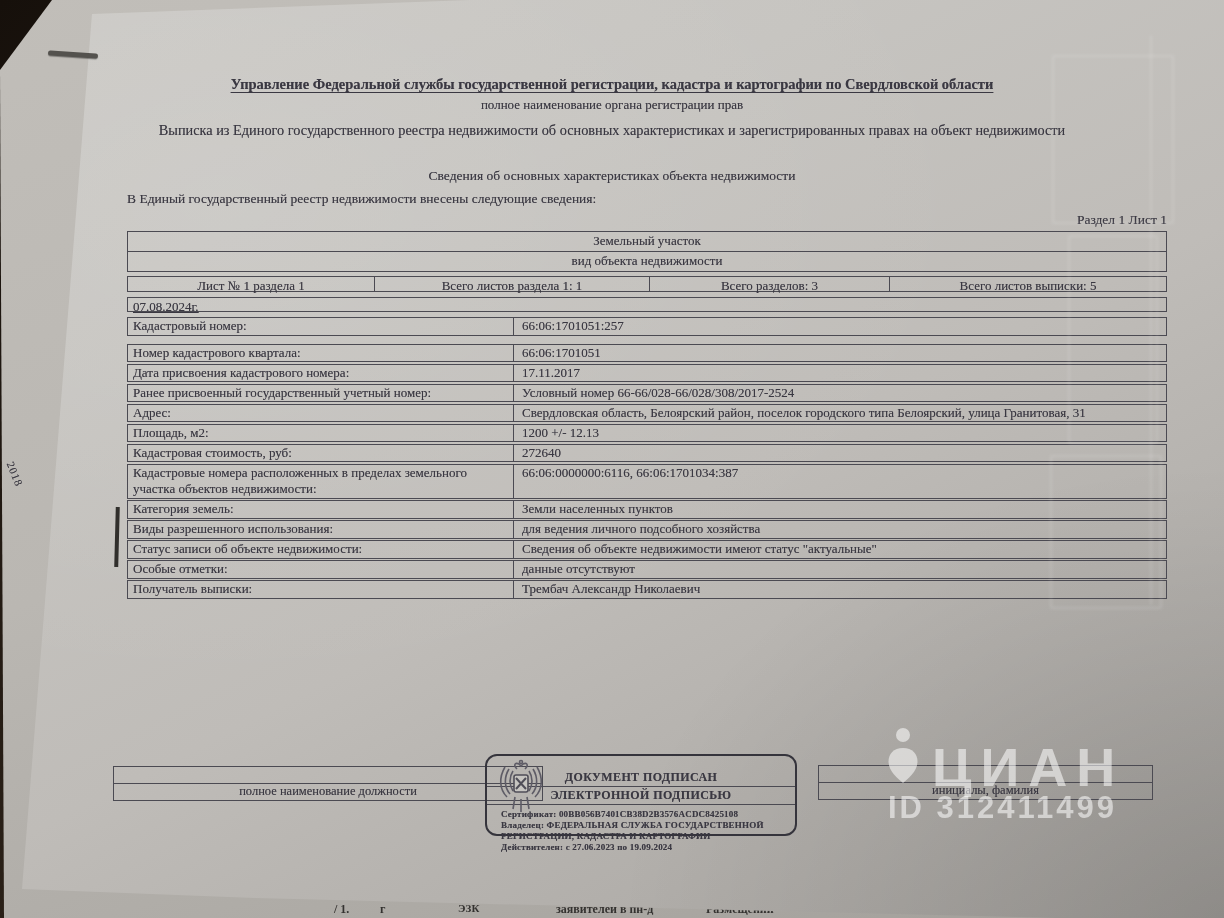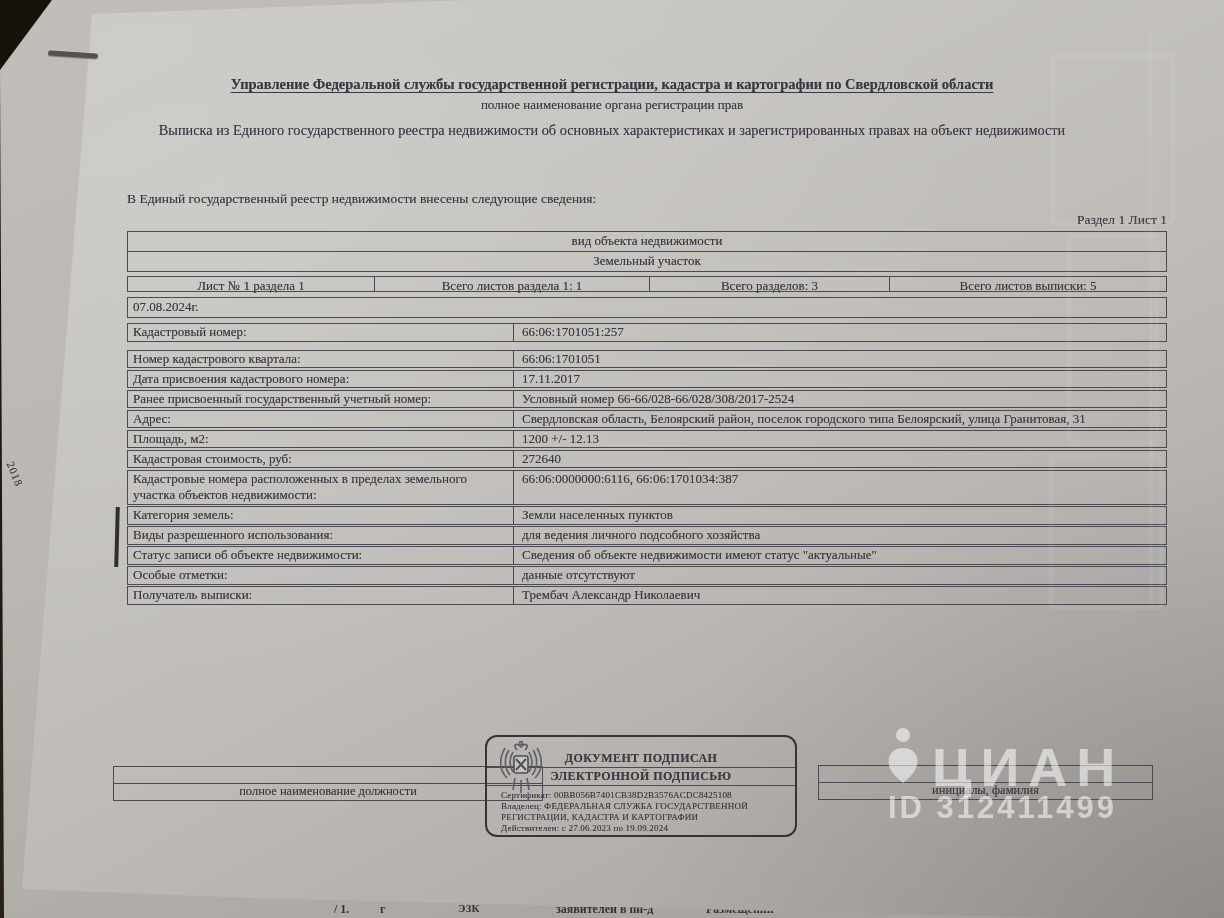--- a/index.html
+++ b/index.html
@@ -49,39 +49,39 @@
   .h-razdel{position:absolute;left:127px;top:212px;width:1040px;text-align:right;font-size:13.5px;}
   .maintable{position:absolute;left:127px;top:231px;width:1040px;font-size:13px;}
   .bx{border:1.4px solid #4b4a52;box-sizing:border-box;}
   .tc{text-align:center;}
   .t1r{height:19px;line-height:17px;}
   .t1 .t1r + .t1r{border-top:1.4px solid #4b4a52;}
   .tbl-sheets{display:flex;margin-top:4px;height:16px;line-height:18px;}
   .tbl-sheets .cell{box-sizing:border-box;border:1.4px solid #4b4a52;text-align:center;}
   .tbl-sheets .cell + .cell{border-left:none;}
   .c0{width:248px;} .c1{width:275px;} .c2{width:240px;} .c3{width:277px;}
-  .row-date{margin-top:5px;height:21px;line-height:17px;padding-left:5px;}
+  .row-date{margin-top:5px;height:15px;line-height:17px;padding-left:5px;text-decoration:underline;}
   .p-row{display:flex;border:1.4px solid #4b4a52;box-sizing:border-box;margin-top:1.5px;
      min-height:18px;line-height:16.5px;}
   .p-row.gap5{margin-top:5px;} .p-row.gap8{margin-top:8px;}
   .p-label{width:386px;box-sizing:border-box;border-right:1.4px solid #4b4a52;
      padding:0 6px 0 5px;}
   .p-value{flex:1;padding:0 4px 0 8px;}
   
   .ftable{position:absolute;box-sizing:border-box;border:1.4px solid #4b4a52;font-size:12.5px;}
   .ftable .fr{height:16px;line-height:15px;text-align:center;}
   .ftable .fr + .fr{border-top:1.4px solid #4b4a52;}
   .ft-left{left:113px;top:766px;width:430px;}
   .ft-right{left:818px;top:765px;width:335px;}
-  .stamp{position:absolute;left:485px;top:735px;width:312px;height:102px;z-index:5;
+  .stamp{position:absolute;left:485px;top:754px;width:312px;height:82px;z-index:5;
      box-sizing:border-box;border:2.2px solid #35343c;border-radius:12px;background:transparent;}
   .stamp-titles{margin-top:13px;}
   .st-row{height:17px;line-height:16px;text-align:center;font-weight:bold;font-size:12px;
      letter-spacing:.4px;border-bottom:1.4px solid #4b4a52;}
-  .st-certs{padding:4px 0 0 14px;font-weight:normal;font-size:9px;line-height:11px;
+  .st-certs{padding:4px 0 0 14px;font-weight:bold;font-size:9px;line-height:11px;
      letter-spacing:.2px;}
   .emblem{position:absolute;left:8px;top:3px;z-index:6;}
   
   .watermark{position:absolute;left:870px;top:722px;width:330px;height:130px;z-index:30;
      font-family:"Liberation Sans","DejaVu Sans",sans-serif;color:rgba(255,255,255,0.55);}
   .wm-brand{position:absolute;left:62px;top:18px;font-size:54px;font-weight:bold;
      letter-spacing:9px;line-height:54px;}
   .wm-id{position:absolute;left:18px;top:68px;font-size:31px;font-weight:bold;letter-spacing:3px;}
   .wm-pin{position:absolute;left:12px;top:4px;}
 </style>
@@ -109,27 +109,28 @@
       <div class="g1"></div>
         <div class="g2"></div>
         <div class="g3"></div>
         <div class="g4"></div>
     </div>
     <div class="sheet-shade"></div>
 
     <div class="h-org ink">Управление Федеральной службы государственной регистрации, кадастра и картографии по Свердловской области</div>
     <div class="h-org-cap ink">полное наименование органа регистрации прав</div>
     <div class="h-title ink">Выписка из Единого государственного реестра недвижимости об основных характеристиках и зарегистрированных правах на объект недвижимости</div>
+    <div class="h-section ink">Сведения об основных характеристиках объекта недвижимости</div>
     <div class="h-intro ink">В Единый государственный реестр недвижимости внесены следующие сведения:</div>
     <div class="h-razdel ink">Раздел 1 Лист 1</div>
 
     <div class="maintable ink">
       <div class="bx t1">
+        <div class="t1r tc">Земельный участок</div>
         <div class="t1r tc">вид объекта недвижимости</div>
-        <div class="t1r tc">Земельный участок</div>
       </div>
       <div class="tbl-sheets">
         <div class="cell c0">Лист № 1 раздела 1</div>
         <div class="cell c1">Всего листов раздела 1: 1</div>
         <div class="cell c2">Всего разделов: 3</div>
         <div class="cell c3">Всего листов выписки: 5</div>
       </div>
       <div class="bx row-date">07.08.2024г.</div>
       <div id="property-rows">
           <div class="p-row gap5">

